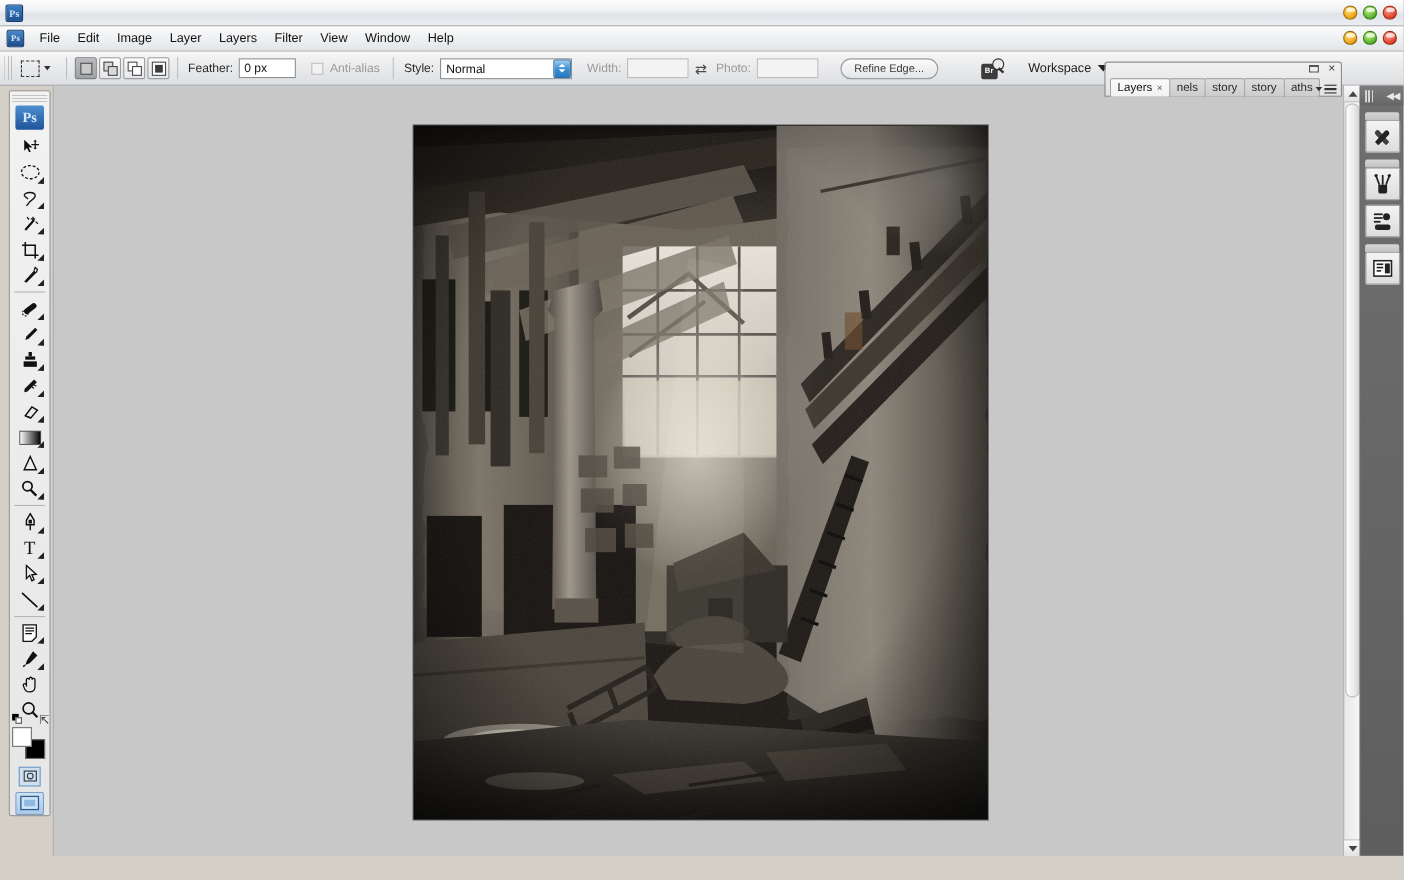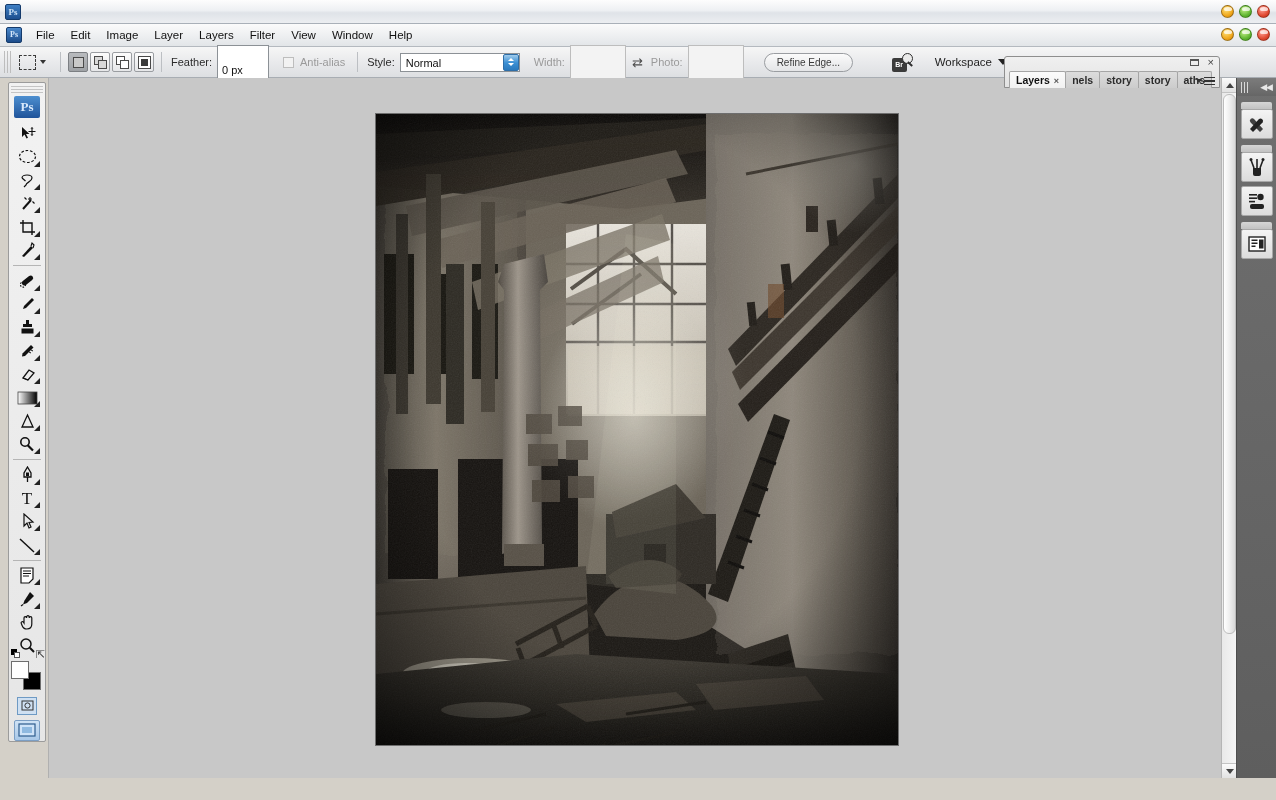--- a/index.html
+++ b/index.html
@@ -71,21 +71,21 @@
   .caret { width:0;height:0;border-left:3.5px solid transparent;border-right:3.5px solid transparent;border-top:4px solid #333; }
   .vsep { width:1px; height:20px; background:#bcbfc3; margin: 0 7px; }
   .selmodes { display: flex; gap: 2px; }
   .selbtn { width: 20px; height: 20px; border:1px solid #9a9da1; border-radius:2px;
     background: linear-gradient(to bottom,#fcfcfc,#e6e7e9); position: relative; }
   .selbtn.on { background: linear-gradient(to bottom,#b9bbbe,#9fa2a6); border-color:#7c7f83; }
   .sq { position:absolute; border:1px solid #4a4a4a; background:#d9d9d9; }
   .optlabel { font-size: 11px; color:#2a2a2a; margin: 0 5px 0 2px; }
   .optlabel.dim { color:#9a9a9a; }
   .txtin { height:18px; border:1px solid #8c9196; background:#fff; font-size:11px;
-    padding: 16px 4px; line-height:17px; color:#111; }
+    padding: 0 4px; line-height:17px; color:#111; }
   .txtin.dim { background:#f3f3f3; border-color:#bdbdbd; }
   .selwrap { position: relative; display:inline-flex; }
   .selbox { height:19px; width:120px; border:1px solid #8c9196; background:#fff;
     font-size:11px; line-height:18px; padding-left:5px; color:#111; }
   .spinner { position:absolute; right:1px; top:1px; width:16px; height:17px; border-radius:2px;
     background: linear-gradient(to bottom,#9fcbec,#3b8fd4 52%,#2a79bd); border:1px solid #2e6ea8;
     display:flex; flex-direction:column; align-items:center; justify-content:center; gap:2px; }
   .spinner i { width:0;height:0;border-left:3px solid transparent;border-right:3px solid transparent; }
   .spinner i.up { border-bottom:3px solid #fff; }
   .spinner i.dn { border-top:3px solid #fff; }
@@ -162,21 +162,21 @@
   
   .fpanel { position:absolute; left:1004px; top:56px; width:216px; height:32px;
     background: linear-gradient(to bottom,#f0f0f0,#e3e3e3);
     border:1px solid #8e8e8e; border-radius:3px 3px 0 0; }
   .fp-bar { height:12px; position:relative; }
   .fp-min { position:absolute; right:20px; top:2px; width:9px; height:7px; border:1px solid #555; border-top-width:2px; }
   .fp-close { position:absolute; right:5px; top:0px; font-size:11px; color:#444; line-height:10px; }
   .fp-tabs { display:flex; align-items:flex-end; height:19px; padding-left:4px; }
   .fp-tab { height:17px; padding:0 6px; font-size:10.5px; color:#2c2c2c; line-height:16px;
     background:linear-gradient(to bottom,#dcdcdc,#cccccc); border:1px solid #a5a5a5; border-bottom:none;
-    border-radius:2px 2px 0 0; margin-right:-1px; overflow:hidden; white-space:nowrap;font-weight:bold; }
+    border-radius:2px 2px 0 0; margin-right:-1px; overflow:hidden; white-space:nowrap; }
   .fp-tab.active { background:linear-gradient(to bottom,#fbfbfb,#f1f1f1); color:#111; }
   .fp-tab .x { margin-left:4px; font-size:9px; color:#555; }
   .fp-menu { position:absolute; right:4px; bottom:2px; display:flex; align-items:center; gap:2px; }
   .fp-menu .ar { width:0;height:0;border-left:3px solid transparent;border-right:3px solid transparent;border-top:4px solid #333; }
   .fp-menu .lines { display:flex;flex-direction:column;gap:2px; }
   .fp-menu .lines b { display:block; width:11px;height:1.5px;background:#333; }
 
   
   .statusbar { position:absolute; left:0; bottom:0; width:1276px; height:22px;
     background: linear-gradient(to bottom,#f2f2f2,#e4e4e4); border-top:1px solid #b0b0b0;

